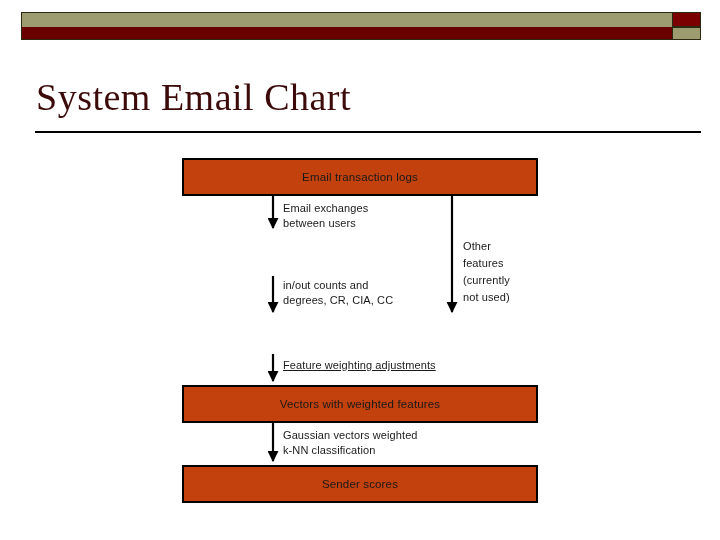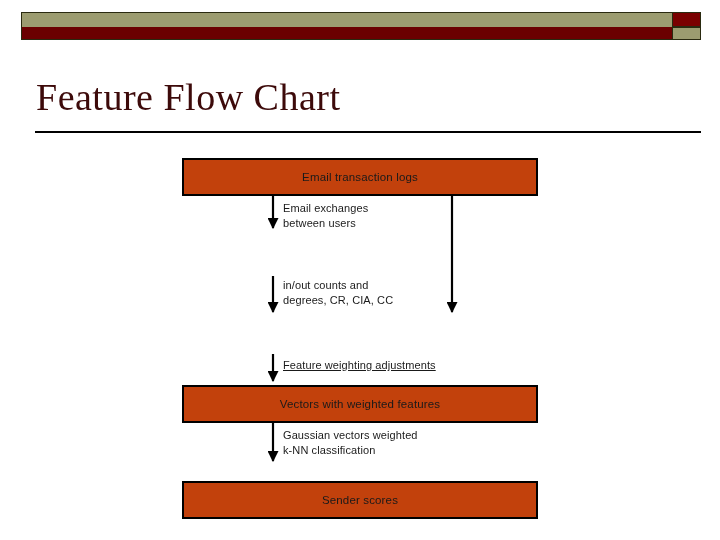--- a/index.html
+++ b/index.html
@@ -107,21 +107,21 @@
     width: 182px;
     border: 4px solid #cc2222;
     background: #ffffff;
   }
 
   #node-logs      { top: 0px;   height: 38px; }
   #node-social    { top: 230px; height: 0; }  
   .node-social-pos{ top: 74px;  height: 44px; }
   #node-featvec   { top: 158px; height: 38px; }
   #node-weighted  { top: 227px; height: 38px; }
-  #node-scores    { top: 307px; height: 38px; margin-top: 16px; }
+  #node-scores    { top: 307px; height: 38px; }
 
   
   #connectors {
     position: absolute;
     left: 0; top: 0;
     width: 356px; height: 348px;
     pointer-events: none;
   }
 
   
@@ -142,21 +142,21 @@
 </head>
 <body>
 
 <div id="header-band">
   <div class="band-khaki-main"></div>
   <div class="band-maroon-main"></div>
   <div class="band-maroon-cap"></div>
   <div class="band-khaki-cap"></div>
 </div>
 
-<div id="page-title">Feature Flow Chart</div>
+<div id="page-title">System Email Chart</div>
 <div id="title-rule"></div>
 
 <div id="flowchart">
 
   <svg id="connectors" viewBox="0 0 356 348">
     <defs>
       <marker id="arrow" viewBox="0 0 10 10" refX="9" refY="5" markerWidth="5" markerHeight="5" orient="auto-start-reverse">
         <path d="M 0 0 L 10 5 L 0 10 z" fill="#000000"></path>
       </marker>
     </defs>
@@ -180,18 +180,22 @@
   <div class="node" id="node-weighted">Vectors with weighted features</div>
 
   <div class="node" id="node-scores">Sender scores</div>
 
   <div class="edge-label" id="label-exchanges">Email exchanges
 between users</div>
 
   <div class="edge-label" id="label-counts">in/out counts and
 degrees, CR, CIA, CC</div>
 
+  <div class="edge-label" id="label-other">Other
+features
+(currently
+not used)</div>
 
   <div class="edge-label" id="label-weighting">Feature weighting adjustments</div>
 
   <div class="edge-label" id="label-gaussian">Gaussian vectors weighted
 k-NN classification</div>
 </div>
 
 </body></html>

